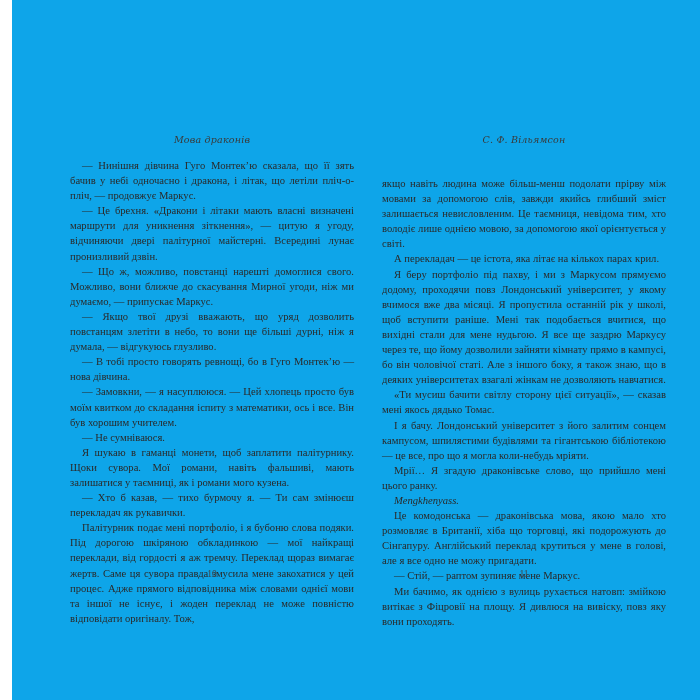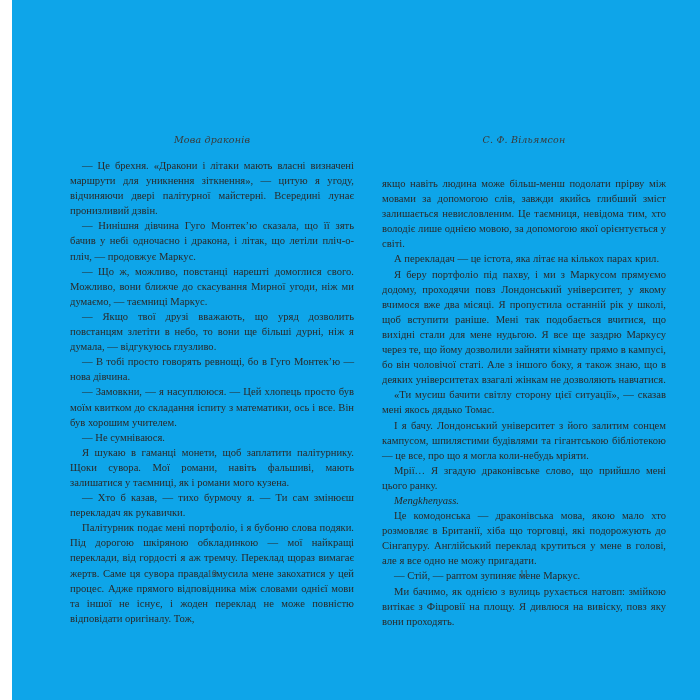--- a/index.html
+++ b/index.html
@@ -30,23 +30,23 @@
     }
   </style>
 </head>
 <body>
 
 <div class="spread">
 
   <div class="page left">
     <div class="running-head">Мова драконів</div>
     <div class="body-text">
+      <p>— Нинішня дівчина Гуго Монтек’ю сказала, що її зять бачив у небі одночасно і дракона, і літак, що летіли пліч-о-пліч, — продовжує Маркус.</p>
       <p>— Це брехня. «Дракони і літаки мають власні визначені маршрути для уникнення зіткнення», — цитую я угоду, відчиняючи двері палітурної майстерні. Всередині лунає пронизливий дзвін.</p>
-      <p>— Нинішня дівчина Гуго Монтек’ю сказала, що її зять бачив у небі одночасно і дракона, і літак, що летіли пліч-о-пліч, — продовжує Маркус.</p>
-      <p>— Що ж, можливо, повстанці нарешті домоглися свого. Можливо, вони ближче до скасування Мирної угоди, ніж ми думаємо, — таємниці Маркус.</p>
+      <p>— Що ж, можливо, повстанці нарешті домоглися свого. Можливо, вони ближче до скасування Мирної угоди, ніж ми думаємо, — припускає Маркус.</p>
       <p>— Якщо твої друзі вважають, що уряд дозволить повстанцям злетіти в небо, то вони ще більші дурні, ніж я думала, — відгукуюсь глузливо.</p>
       <p>— В тобі просто говорять ревнощі, бо в Гуго Монтек’ю — нова дівчина.</p>
       <p>— Замовкни, — я насуплююся. — Цей хлопець просто був моїм квитком до складання іспиту з математики, ось і все. Він був хорошим учителем.</p>
       <p>— Не сумніваюся.</p>
       <p>Я шукаю в гаманці монети, щоб заплатити палітурнику. Щоки сувора. Мої романи, навіть фальшиві, мають залишатися у таємниці, як і романи мого кузена.</p>
       <p>— Хто б казав, — тихо бурмочу я. — Ти сам змінюєш перекладач як рукавички.</p>
       <p>Палітурник подає мені портфоліо, і я бубоню слова подяки. Під дорогою шкіряною обкладинкою — мої найкращі переклади, від гордості я аж тремчу. Переклад щораз вимагає жертв. Саме ця сувора правда змусила мене закохатися у цей процес. Адже прямого відповідника між словами однієї мови та іншої не існує, і жоден переклад не може повністю відповідати оригіналу. Тож,</p>
     </div>
     <div class="folio">10</div>
   </div>

